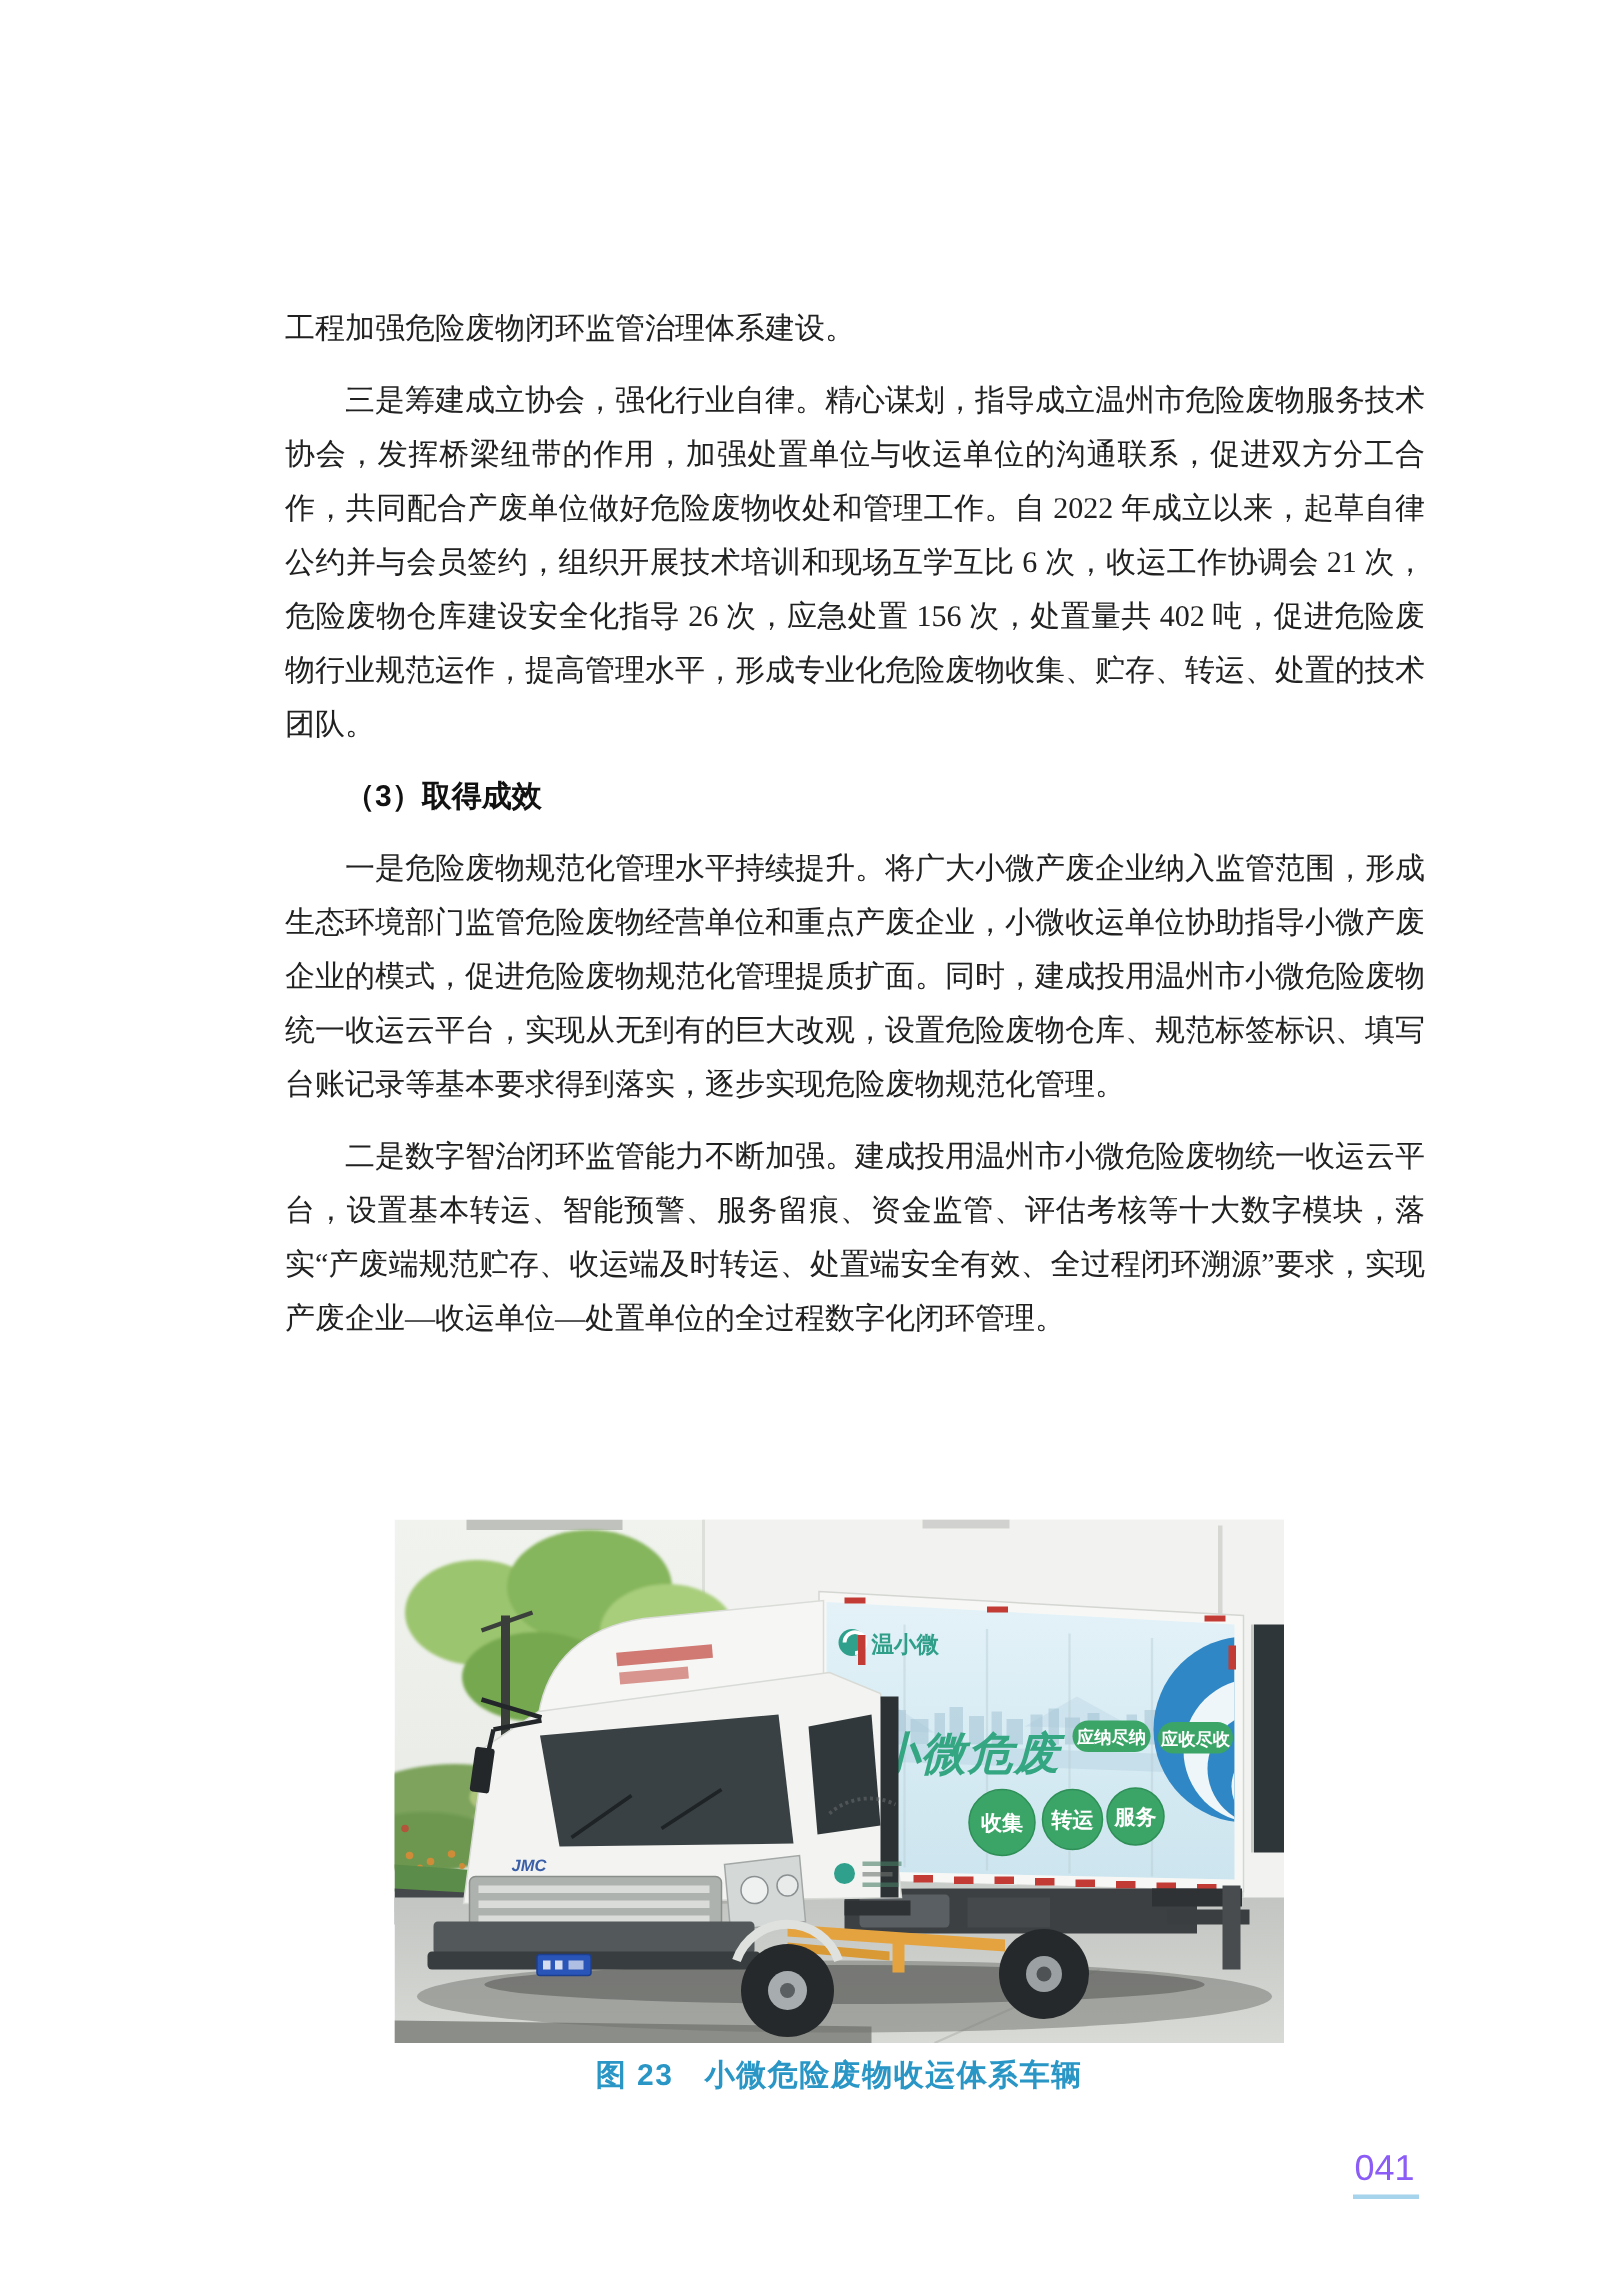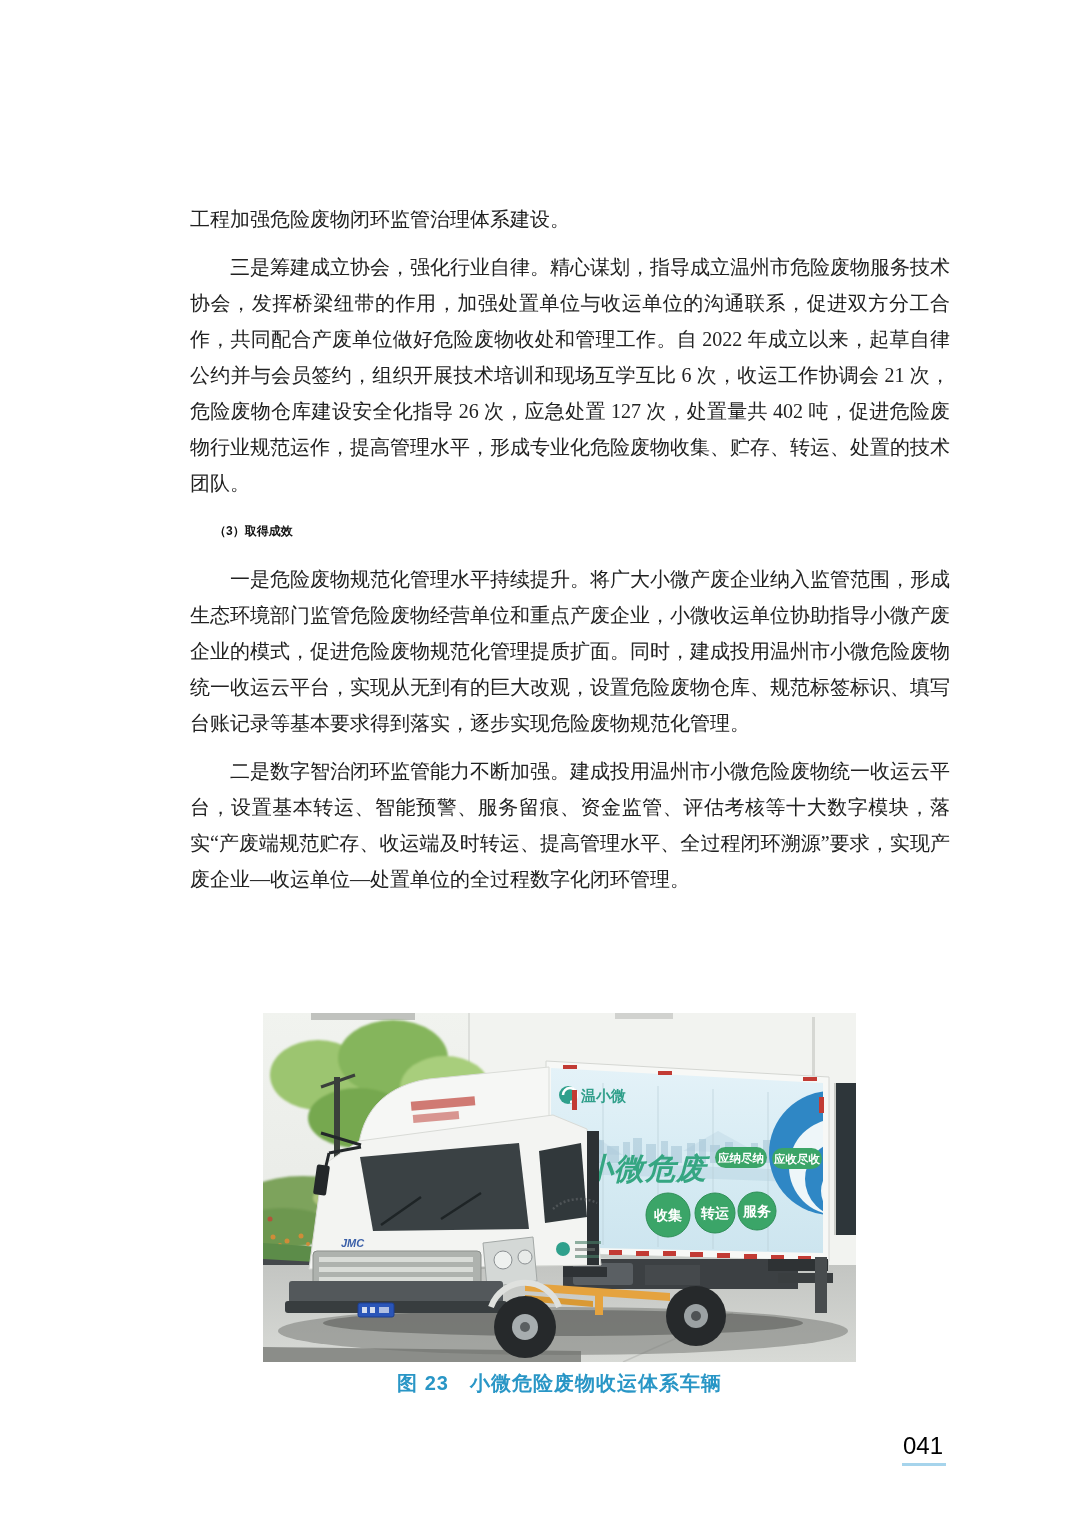--- a/index.html
+++ b/index.html
@@ -3,43 +3,43 @@
 <meta charset="utf-8">
 <style>
   html,body{margin:0;padding:0;background:#fff;}
   .page{position:relative;width:1080px;height:1527px;background:#ffffff;overflow:hidden;
         font-family:"Liberation Serif","DejaVu Serif",serif;}
   .textblock{position:absolute;left:178px;top:189px;width:784px;
              font-size:20px;line-height:36px;color:#212121;text-align:justify;}
   .textblock p{margin:12px;text-indent:2em;}
   .textblock p.no-indent{text-indent:0;}
   .textblock p.heading{font-weight:bold;font-family:"Liberation Sans","DejaVu Sans",sans-serif;
-                       font-size:12px;color:#111;}
+                       font-size:20px;color:#111;}
   .figure{position:absolute;left:263px;top:1013px;width:593px;height:349px;}
   .figure svg{display:block;}
   .caption{position:absolute;left:263px;top:1370px;width:593px;text-align:center;
            font-family:"Liberation Sans","DejaVu Sans",sans-serif;
            font-weight:bold;font-size:20px;letter-spacing:1px;color:#2996c6;}
   .pagenum{position:absolute;left:903px;top:1432px;
            font-family:"Liberation Sans","DejaVu Sans",sans-serif;
-           font-size:24px;color:#000000;}
+           font-size:24px;color:#8b5cf6;}
   .pagenum-underline{position:absolute;left:902px;top:1463px;width:44px;height:3px;background:#a6d4ec;}
   svg text{font-family:"Liberation Sans","DejaVu Sans",sans-serif;}
 </style>
 </head>
 <body>
 
 <div class="page">
 
   <div class="textblock">
     <p class="no-indent">工程加强危险废物闭环监管治理体系建设。</p>
-    <p>三是筹建成立协会，强化行业自律。精心谋划，指导成立温州市危险废物服务技术协会，发挥桥梁纽带的作用，加强处置单位与收运单位的沟通联系，促进双方分工合作，共同配合产废单位做好危险废物收处和管理工作。自 2022 年成立以来，起草自律公约并与会员签约，组织开展技术培训和现场互学互比 6 次，收运工作协调会 21 次，危险废物仓库建设安全化指导 26 次，应急处置 127 次，处置量共 402 吨，促进危险废物行业规范运作，提高管理水平，形成专业化危险废物收集、贮存、转运、处置的技术团队。</p>
+    <p>三是筹建成立协会，强化行业自律。精心谋划，指导成立温州市危险废物服务技术协会，发挥桥梁纽带的作用，加强处置单位与收运单位的沟通联系，促进双方分工合作，共同配合产废单位做好危险废物收处和管理工作。自 2022 年成立以来，起草自律公约并与会员签约，组织开展技术培训和现场互学互比 6 次，收运工作协调会 21 次，危险废物仓库建设安全化指导 26 次，应急处置 156 次，处置量共 402 吨，促进危险废物行业规范运作，提高管理水平，形成专业化危险废物收集、贮存、转运、处置的技术团队。</p>
     <p class="heading">（3）取得成效</p>
     <p>一是危险废物规范化管理水平持续提升。将广大小微产废企业纳入监管范围，形成生态环境部门监管危险废物经营单位和重点产废企业，小微收运单位协助指导小微产废企业的模式，促进危险废物规范化管理提质扩面。同时，建成投用温州市小微危险废物统一收运云平台，实现从无到有的巨大改观，设置危险废物仓库、规范标签标识、填写台账记录等基本要求得到落实，逐步实现危险废物规范化管理。</p>
-    <p>二是数字智治闭环监管能力不断加强。建成投用温州市小微危险废物统一收运云平台，设置基本转运、智能预警、服务留痕、资金监管、评估考核等十大数字模块，落实“产废端规范贮存、收运端及时转运、提高管理水平、全过程闭环溯源”要求，实现产废企业—收运单位—处置单位的全过程数字化闭环管理。</p>
+    <p>二是数字智治闭环监管能力不断加强。建成投用温州市小微危险废物统一收运云平台，设置基本转运、智能预警、服务留痕、资金监管、评估考核等十大数字模块，落实“产废端规范贮存、收运端及时转运、处置端安全有效、全过程闭环溯源”要求，实现产废企业—收运单位—处置单位的全过程数字化闭环管理。</p>
   </div>
 
   <div class="figure">
     <svg width="593" height="349" viewBox="0 0 593 349">
       <defs>
         <linearGradient id="skyg" x1="0" y1="0" x2="0" y2="1">
           <stop offset="0" stop-color="#f1f3ef"></stop>
             <stop offset="1" stop-color="#e7e9e5"></stop>
         </linearGradient>
         <linearGradient id="pavg" x1="0" y1="0" x2="0" y2="1">

